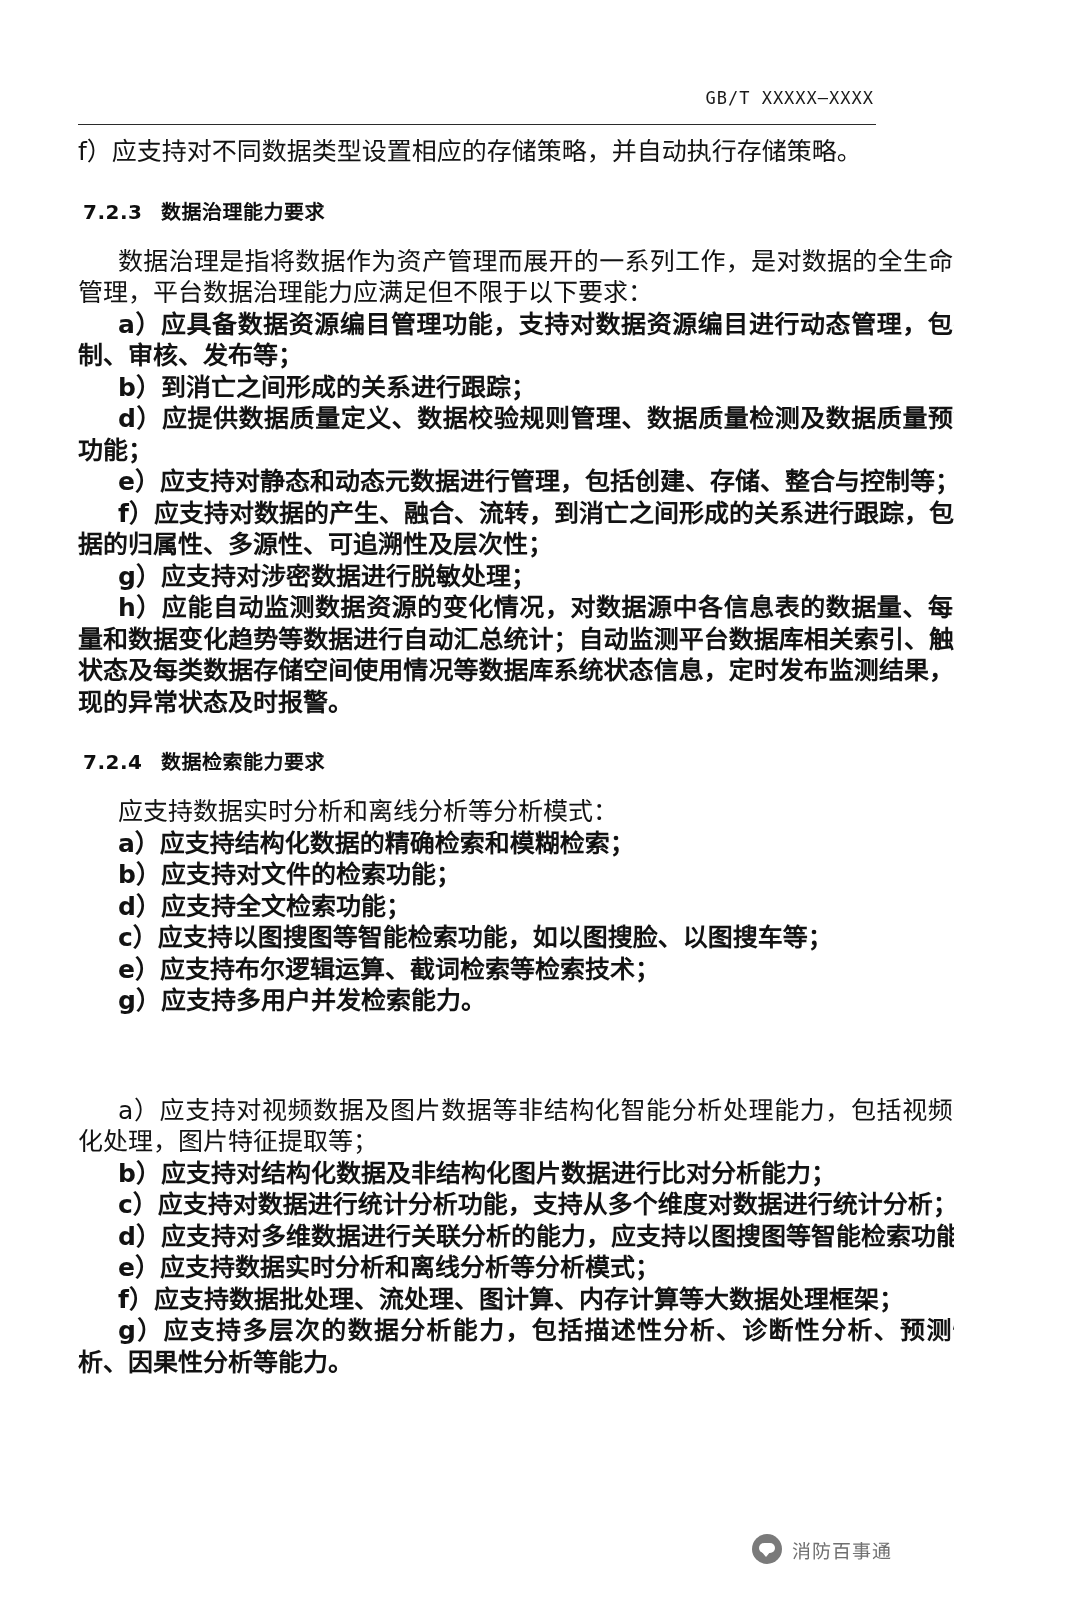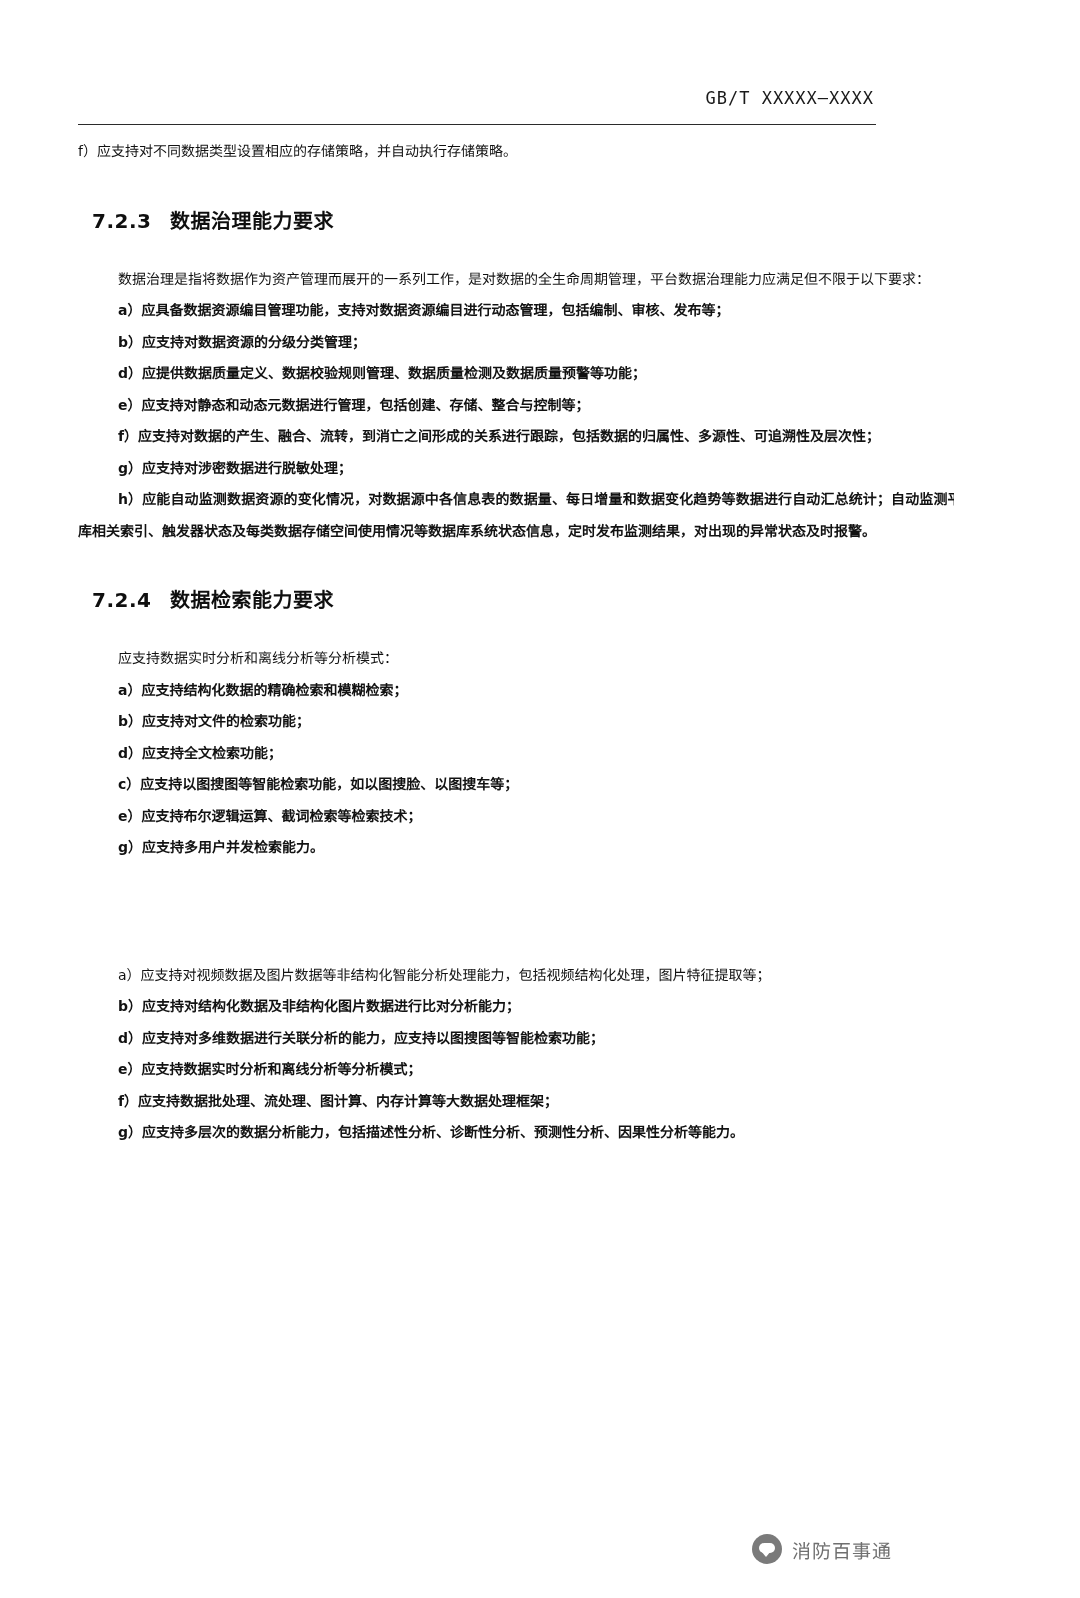--- a/index.html
+++ b/index.html
@@ -36,39 +36,39 @@
     background: #2b2b2b;
   }
   .content {
     position: absolute;
     left: 78px;
     top: 136px;
     width: 926px;
   }
   p {
     margin: 0;
-    font-size: 14px;
+    font-size: 25px;
     line-height: 31.5px;
     text-align: justify;
     text-justify: inter-ideograph;
     color: #121212;
   }
   .body-text {
     text-indent: 0;
   }
   .para-indent {
     text-indent: 40px;
   }
   .hang {
     padding-left: 0;
     text-indent: 40px;
     font-weight: bold;
   }
   h3.clause {
-    margin: 14px;
+    margin: 5px;
     font-size: 20px;
     line-height: 30px;
     font-weight: bold;
     color: #0f0f0f;
     letter-spacing: 0.5px;
   }
   h3.clause .num {
     display: inline-block;
     min-width: 78px;
     font-family: "DejaVu Sans", "Liberation Sans", sans-serif;
@@ -129,21 +129,21 @@
     <p class="body-text">f）应支持对不同数据类型设置相应的存储策略，并自动执行存储策略。</p>
 
     <div class="sp-before-clause"></div>
     <h3 class="clause">
       <span class="num">7.2.3</span><span>数据治理能力要求</span>
     </h3>
     <div class="sp-after-clause"></div>
 
     <p class="para-indent">数据治理是指将数据作为资产管理而展开的一系列工作，是对数据的全生命周期管理，平台数据治理能力应满足但不限于以下要求：</p>
     <p class="hang">a）应具备数据资源编目管理功能，支持对数据资源编目进行动态管理，包括编制、审核、发布等；</p>
-    <p class="hang">b）应支持对数据资源的分级分类管理；</p>
+    <p class="hang">b）到消亡之间形成的关系进行跟踪；</p>
     <p class="hang">d）应提供数据质量定义、数据校验规则管理、数据质量检测及数据质量预警等功能；</p>
     <p class="hang">e）应支持对静态和动态元数据进行管理，包括创建、存储、整合与控制等；</p>
     <p class="hang">f）应支持对数据的产生、融合、流转，到消亡之间形成的关系进行跟踪，包括数据的归属性、多源性、可追溯性及层次性；</p>
     <p class="hang">g）应支持对涉密数据进行脱敏处理；</p>
     <p class="hang">h）应能自动监测数据资源的变化情况，对数据源中各信息表的数据量、每日增量和数据变化趋势等数据进行自动汇总统计；自动监测平台数据库相关索引、触发器状态及每类数据存储空间使用情况等数据库系统状态信息，定时发布监测结果，对出现的异常状态及时报警。</p>
 
     <div class="sp-before-clause"></div>
     <h3 class="clause">
       <span class="num">7.2.4</span><span>数据检索能力要求</span>
     </h3>
@@ -159,20 +159,21 @@
     <p class="hang"></p>
 
     <div class="sp-before-clause"></div>
     <h3 class="clause">
       <span class="num"></span><span></span>
     </h3>
     <div class="sp-after-clause"></div>
 
     <p class="para-indent">a）应支持对视频数据及图片数据等非结构化智能分析处理能力，包括视频结构化处理，图片特征提取等；</p>
     <p class="hang">b）应支持对结构化数据及非结构化图片数据进行比对分析能力；</p>
+    <p class="hang">c）应支持对数据进行统计分析功能，支持从多个维度对数据进行统计分析；</p>
     <p class="hang">d）应支持对多维数据进行关联分析的能力，应支持以图搜图等智能检索功能；</p>
     <p class="hang">e）应支持数据实时分析和离线分析等分析模式；</p>
     <p class="hang">f）应支持数据批处理、流处理、图计算、内存计算等大数据处理框架；</p>
     <p class="hang">g）应支持多层次的数据分析能力，包括描述性分析、诊断性分析、预测性分析、因果性分析等能力。</p>
     <p class="hang"></p>
 
     <div class="sp-before-clause"></div>
     <h3 class="clause">
       <span class="num"></span><span></span>
     </h3>

